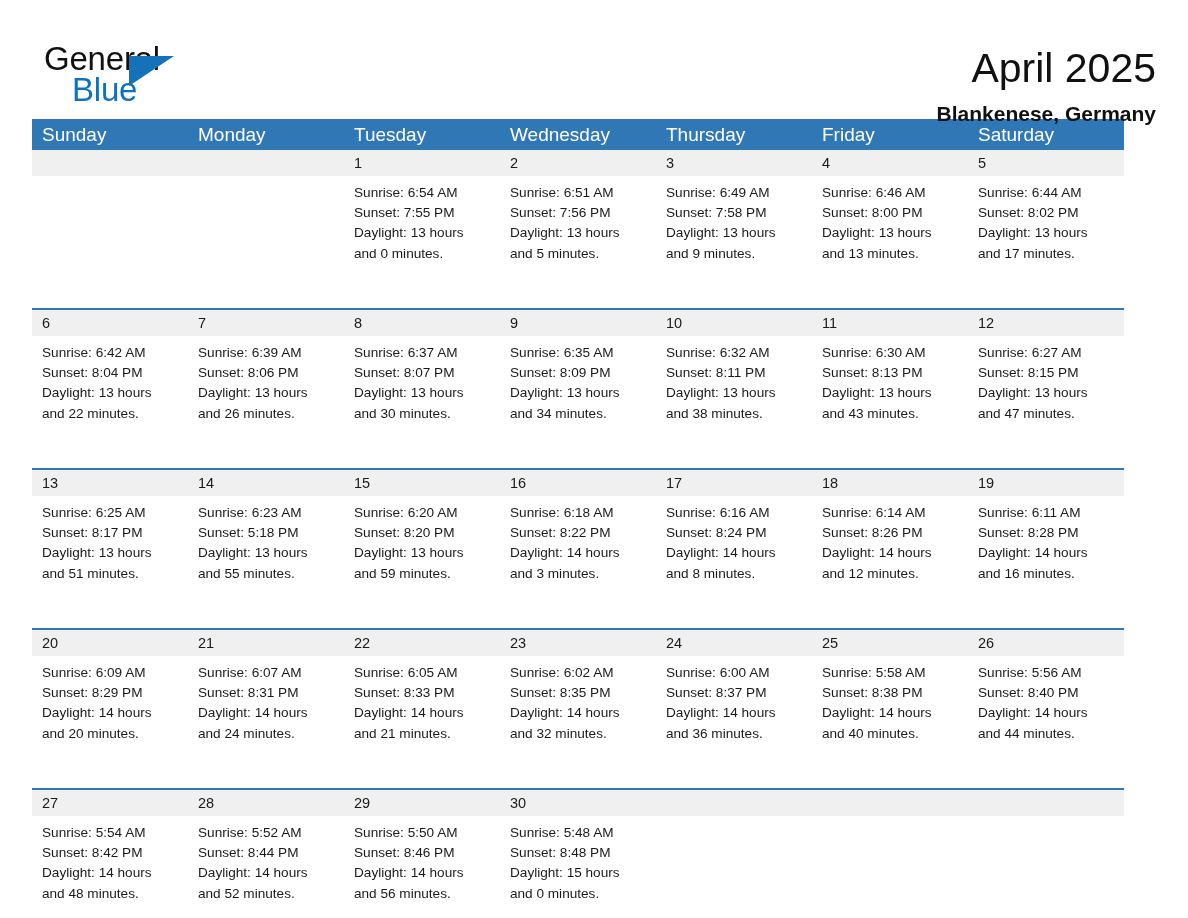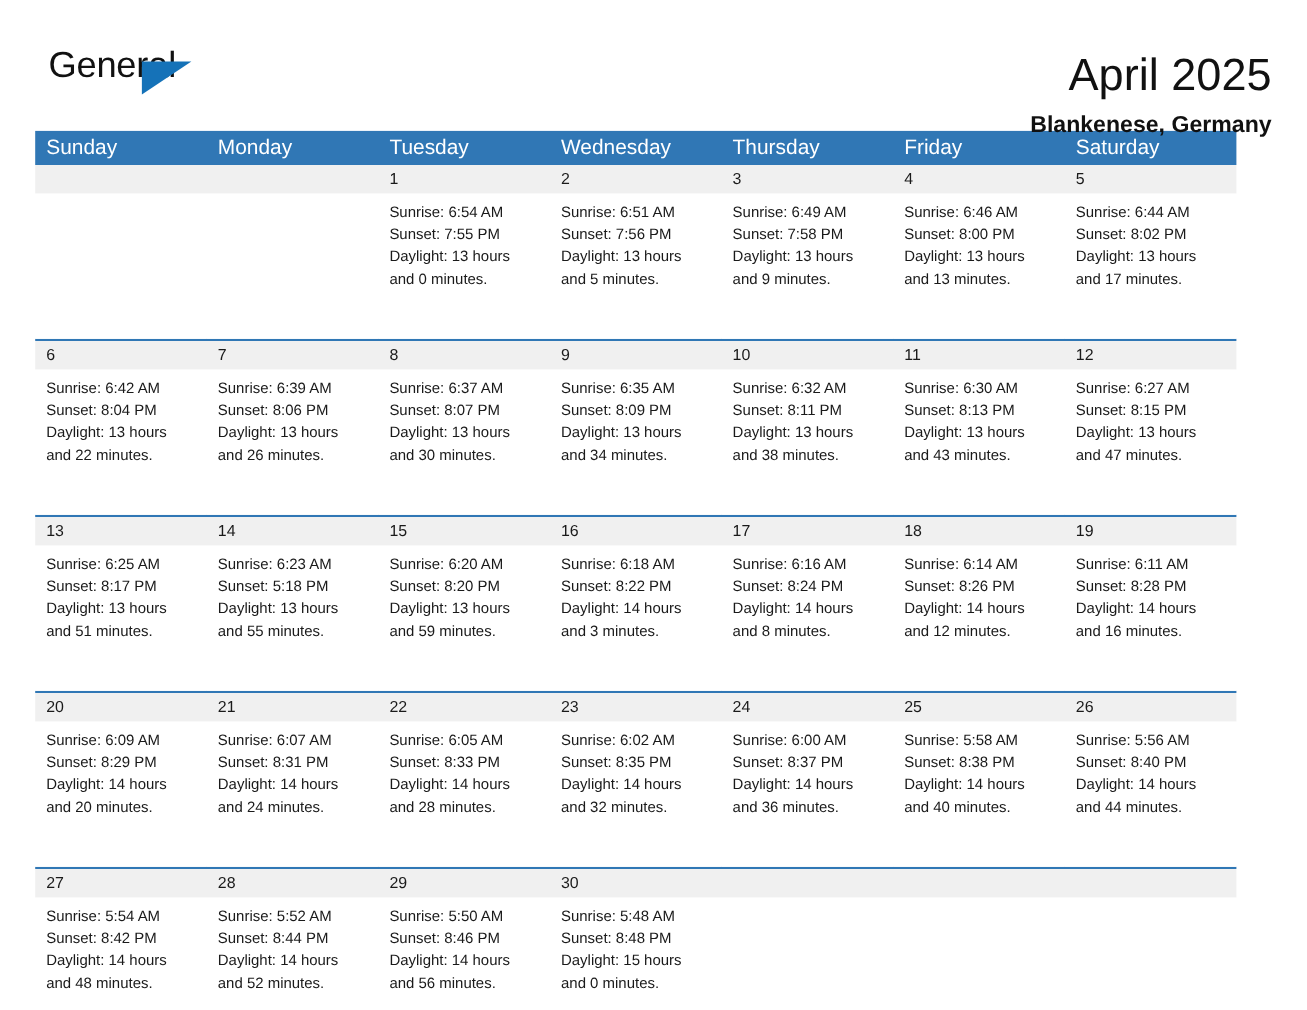--- a/index.html
+++ b/index.html
@@ -145,20 +145,21 @@
 </head>
 <body>
 
 <div class="page">
 
   <div class="top">
 
     <div class="brand">
       <span class="brand-general">General</span>
       <span class="brand-flag"></span>
+      <span class="brand-blue">Blue</span>
     </div>
 
     <div class="titles">
       <div class="month-title">April 2025</div>
       <div class="location">Blankenese, Germany</div>
     </div>
 
   </div>
 
   <div class="calendar">
@@ -347,21 +348,21 @@
             <div class="cell-body">
               <div class="cell-line">Sunrise: 6:07 AM</div>
               <div class="cell-line">Sunset: 8:31 PM</div>
               <div class="cell-line">Daylight: 14 hours</div>
               <div class="cell-line">and 24 minutes.</div>
             </div>
             <div class="cell-body">
               <div class="cell-line">Sunrise: 6:05 AM</div>
               <div class="cell-line">Sunset: 8:33 PM</div>
               <div class="cell-line">Daylight: 14 hours</div>
-              <div class="cell-line">and 28 minutes.</div>
+              <div class="cell-line">and 21 minutes.</div>
             </div>
             <div class="cell-body">
               <div class="cell-line">Sunrise: 6:02 AM</div>
               <div class="cell-line">Sunset: 8:35 PM</div>
               <div class="cell-line">Daylight: 14 hours</div>
               <div class="cell-line">and 32 minutes.</div>
             </div>
             <div class="cell-body">
               <div class="cell-line">Sunrise: 6:00 AM</div>
               <div class="cell-line">Sunset: 8:37 PM</div>

